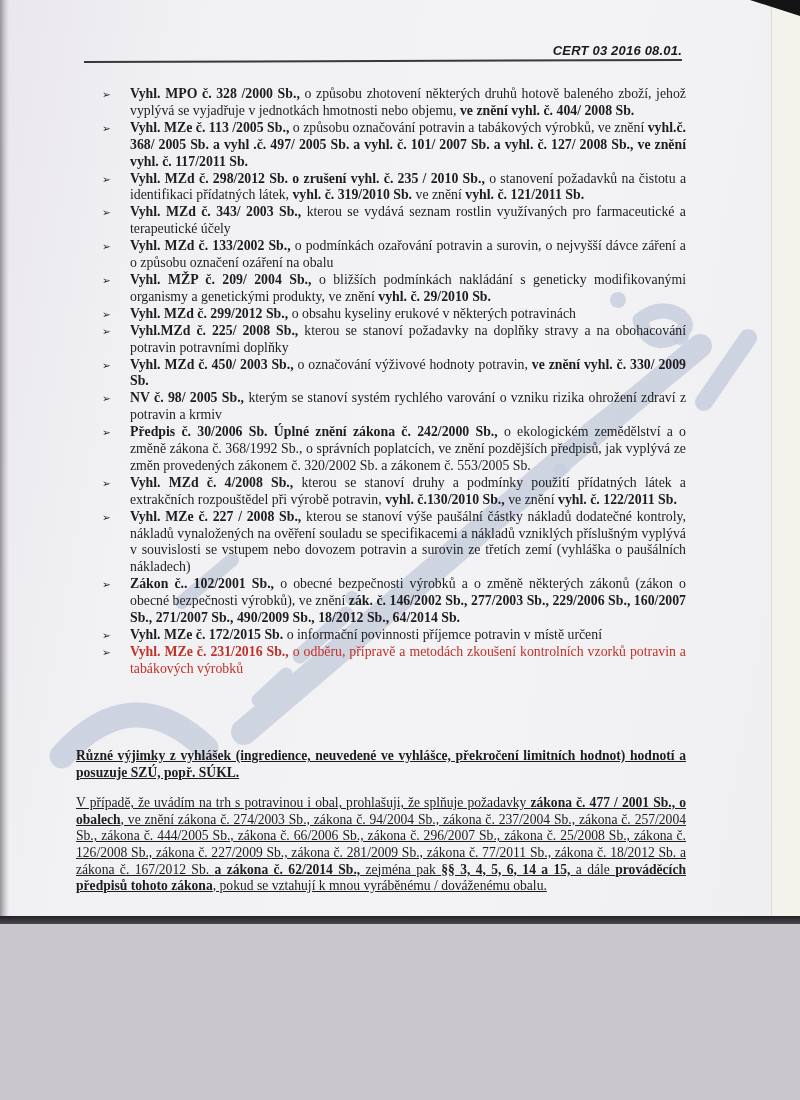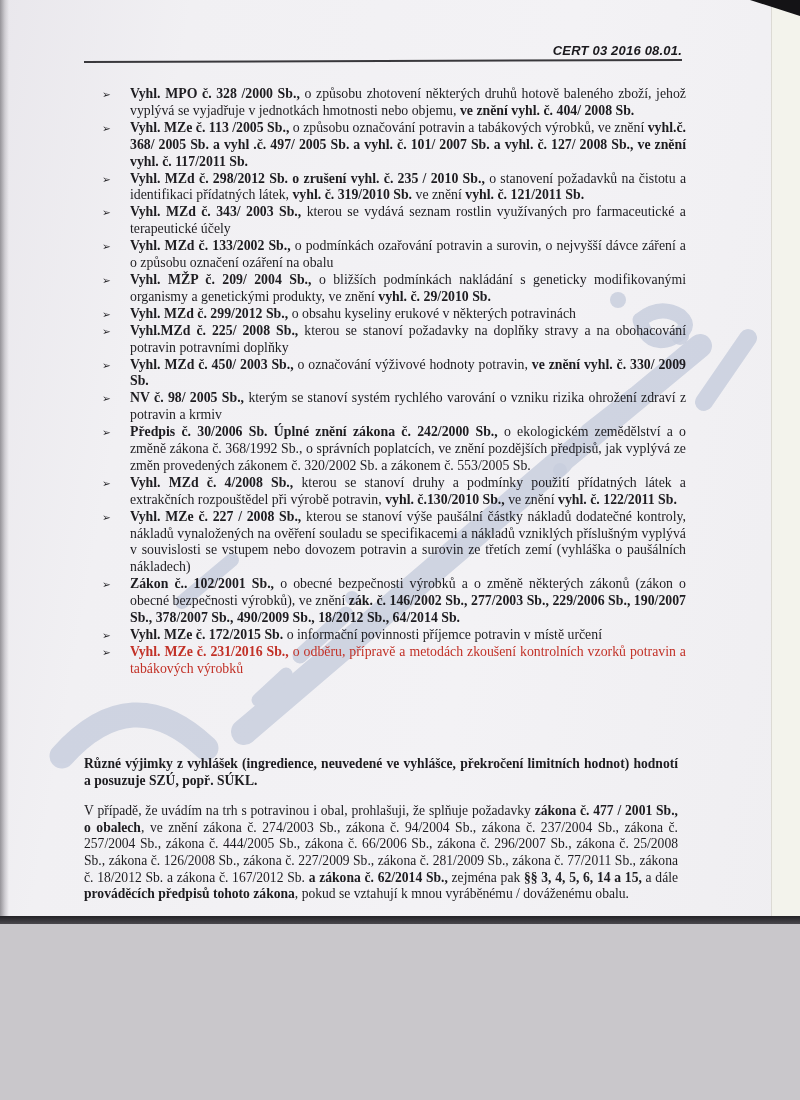--- a/index.html
+++ b/index.html
@@ -53,22 +53,22 @@
     padding-top:2px;color:#232226;
   }
   .itext{
     flex:1;text-align:justify;
     font-size:13.8px;line-height:16.9px;
   }
   .b{font-weight:bold;}
   .red{color:#c23127;}
   .paras{position:absolute;left:72px;top:744px;width:618px;}
   .para{
-    margin:12px;text-align:justify;
-    font-size:13.6px;line-height:16.6px;
+    margin:4px;text-align:justify;
+    font-size:13.6px;line-height:16.6px;text-decoration:underline;
   }
   .para.bold{font-weight:bold;}
   .para + .para{margin-top:14px;}
   .footer-rule{
     position:absolute;left:80px;top:1017px;width:600px;height:2px;
     background:#5a585f;transform:rotate(-0.15deg);
   }
   .footer-text{
     position:absolute;left:80px;top:1023px;width:600px;text-align:center;
     font-family:"Liberation Sans",sans-serif;font-size:12.5px;color:#222126;
@@ -158,21 +158,21 @@
         <div class="item">
           <span class="bullet">➢</span>
           <div class="itext"><span class="b">Vyhl. MZd č. 4/2008 Sb., </span><span>kterou se stanoví druhy a podmínky použití přídatných látek a extrakčních rozpouštědel při výrobě potravin, </span><span class="b">vyhl. č.130/2010 Sb., </span><span>ve znění </span><span class="b">vyhl. č. 122/2011 Sb.</span></div>
         </div>
         <div class="item">
           <span class="bullet">➢</span>
           <div class="itext"><span class="b">Vyhl. MZe č. 227 / 2008 Sb., </span><span>kterou se stanoví výše paušální částky nákladů dodatečné kontroly, nákladů vynaložených na ověření souladu se specifikacemi a nákladů vzniklých příslušným vyplývá v souvislosti se vstupem nebo dovozem potravin a surovin ze třetích zemí (vyhláška o paušálních nákladech)</span></div>
         </div>
         <div class="item">
           <span class="bullet">➢</span>
-          <div class="itext"><span class="b">Zákon č.. 102/2001 Sb., </span><span>o obecné bezpečnosti výrobků a o změně některých zákonů (zákon o obecné bezpečnosti výrobků), ve znění </span><span class="b">zák. č. 146/2002 Sb., 277/2003 Sb., 229/2006 Sb., 190/2007 Sb., 378/2007 Sb., 490/2009 Sb., 18/2012 Sb., 64/2014 Sb.</span></div>
+          <div class="itext"><span class="b">Zákon č.. 102/2001 Sb., </span><span>o obecné bezpečnosti výrobků a o změně některých zákonů (zákon o obecné bezpečnosti výrobků), ve znění </span><span class="b">zák. č. 146/2002 Sb., 277/2003 Sb., 229/2006 Sb., 160/2007 Sb., 271/2007 Sb., 490/2009 Sb., 18/2012 Sb., 64/2014 Sb.</span></div>
         </div>
         <div class="item">
           <span class="bullet">➢</span>
           <div class="itext"><span class="b">Vyhl. MZe č. 172/2015 Sb. </span><span>o informační povinnosti příjemce potravin v místě určení</span></div>
         </div>
         <div class="item">
           <span class="bullet">➢</span>
           <div class="itext"><span class="b red">Vyhl. MZe č. 231/2016 Sb., </span><span class="red">o odběru, přípravě a metodách zkoušení kontrolních vzorků potravin a tabákových výrobků</span></div>
         </div>
       </div>

